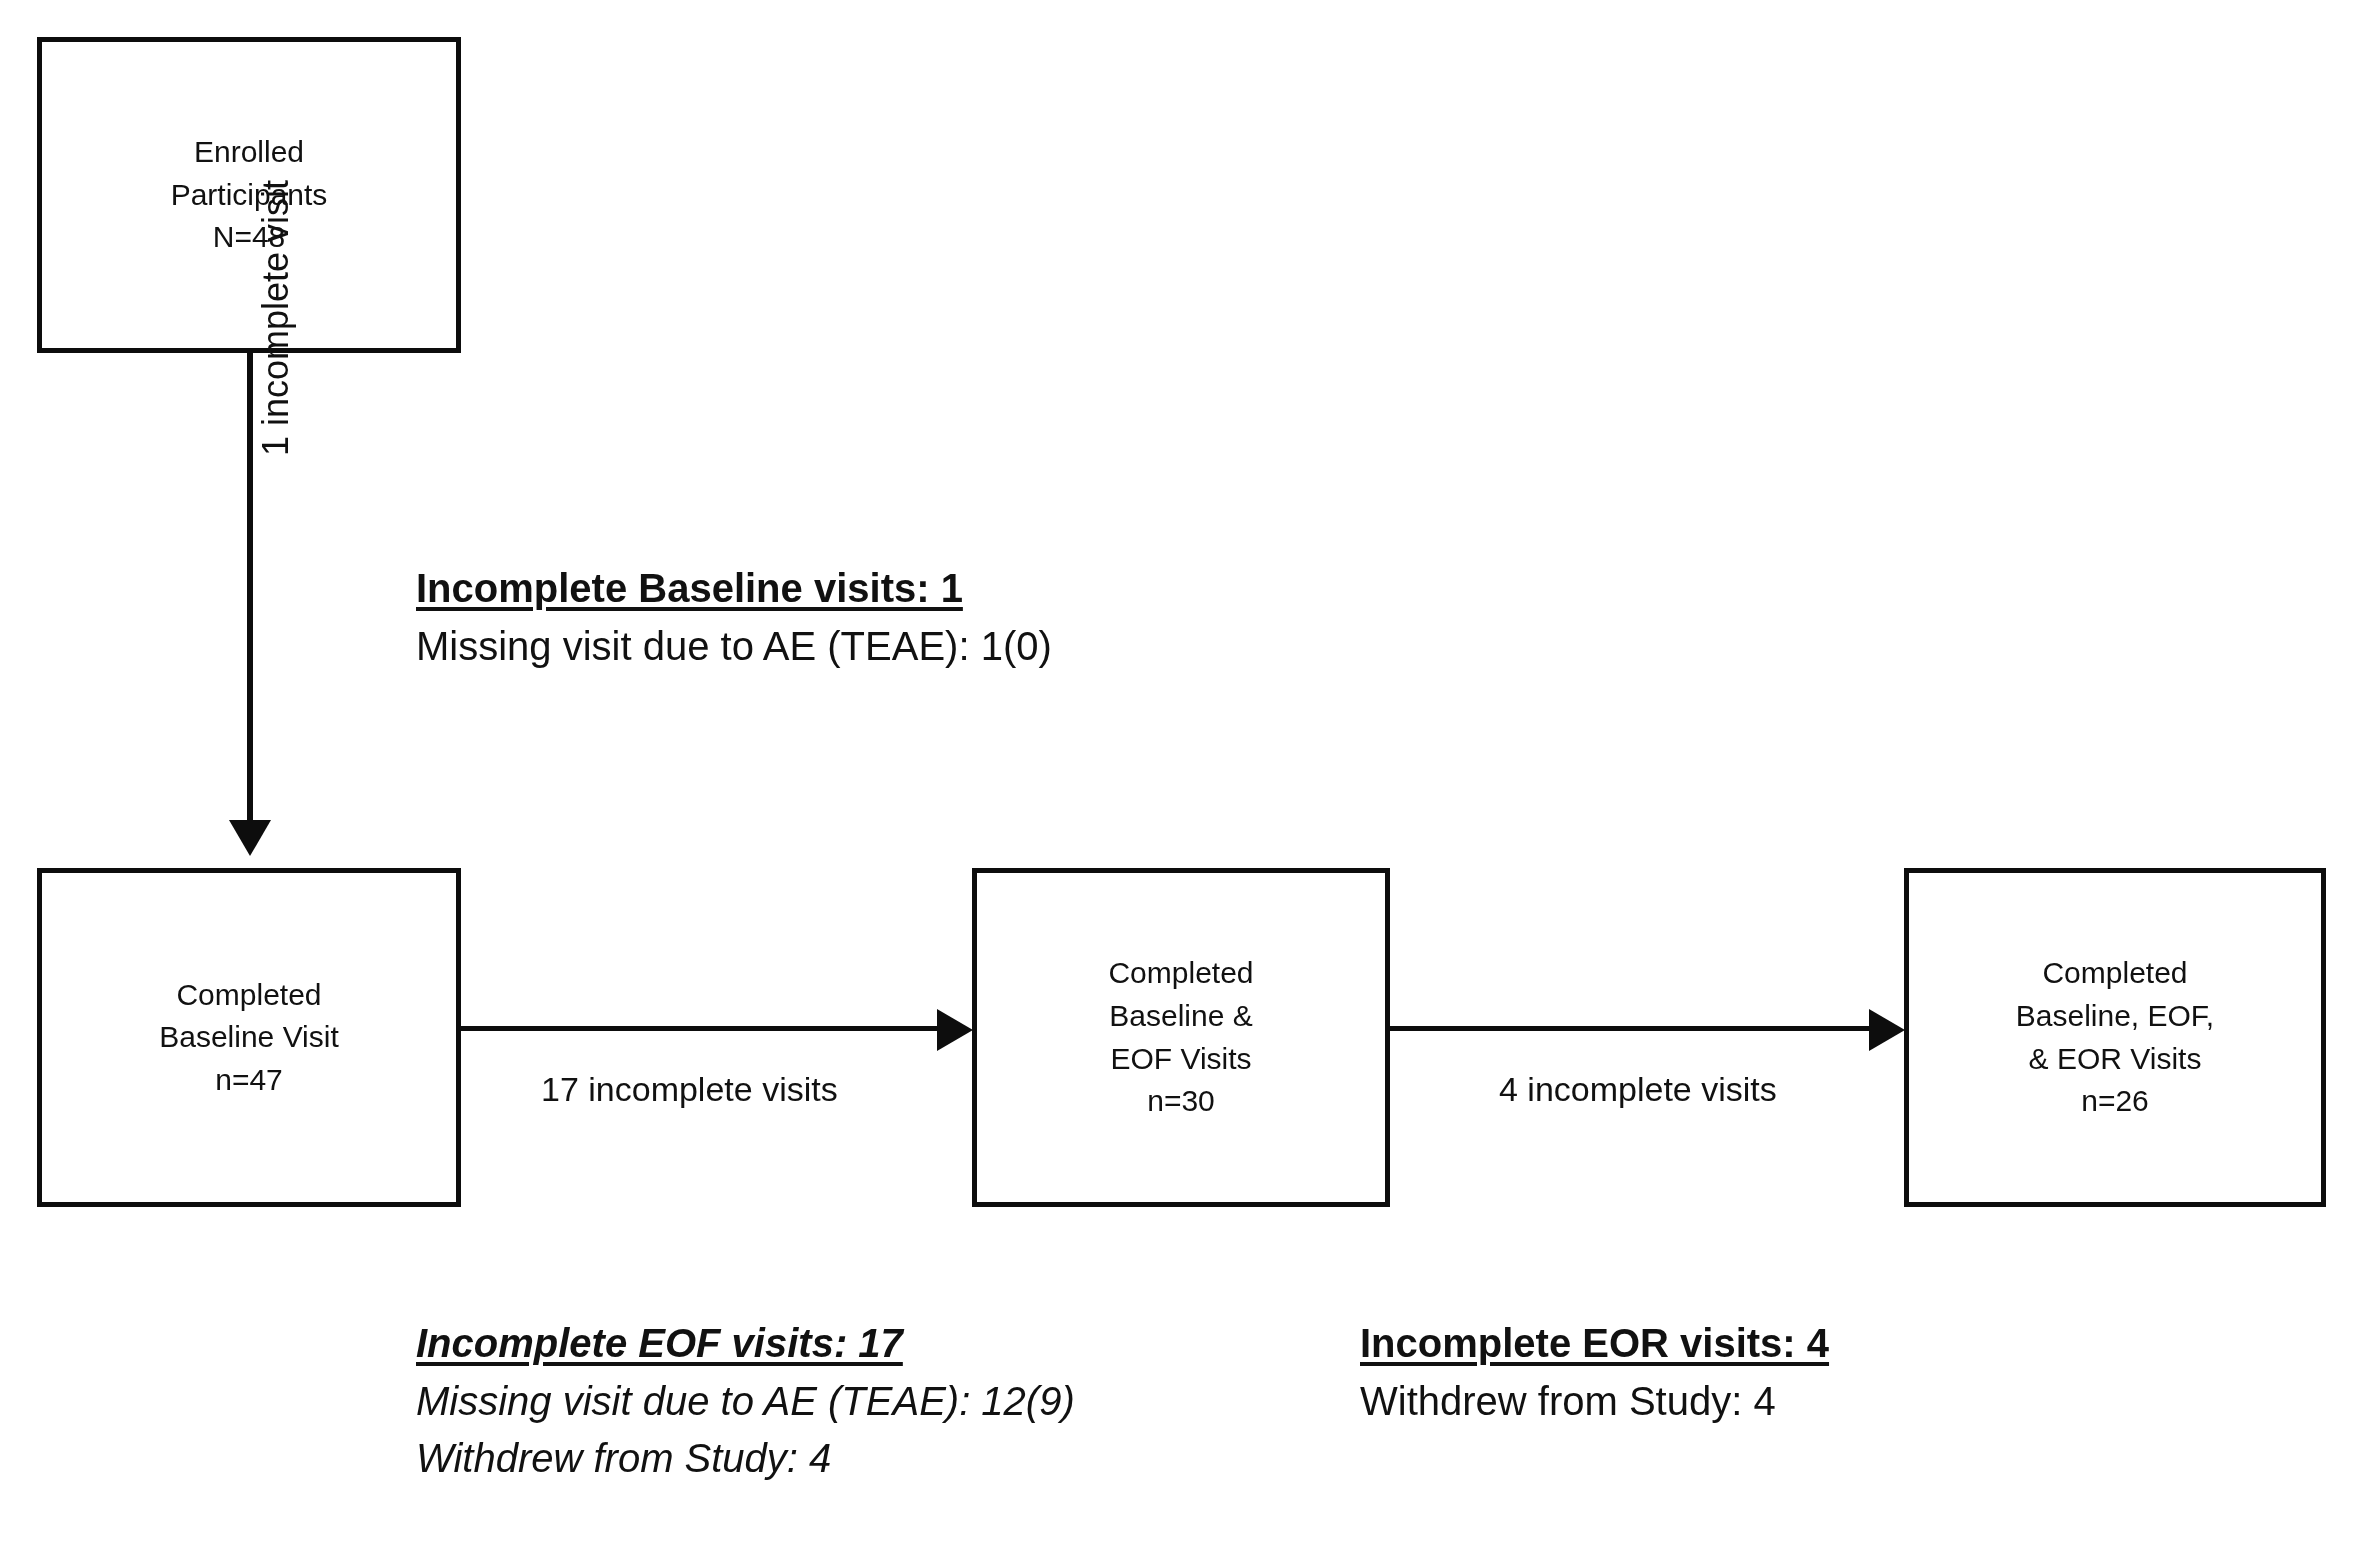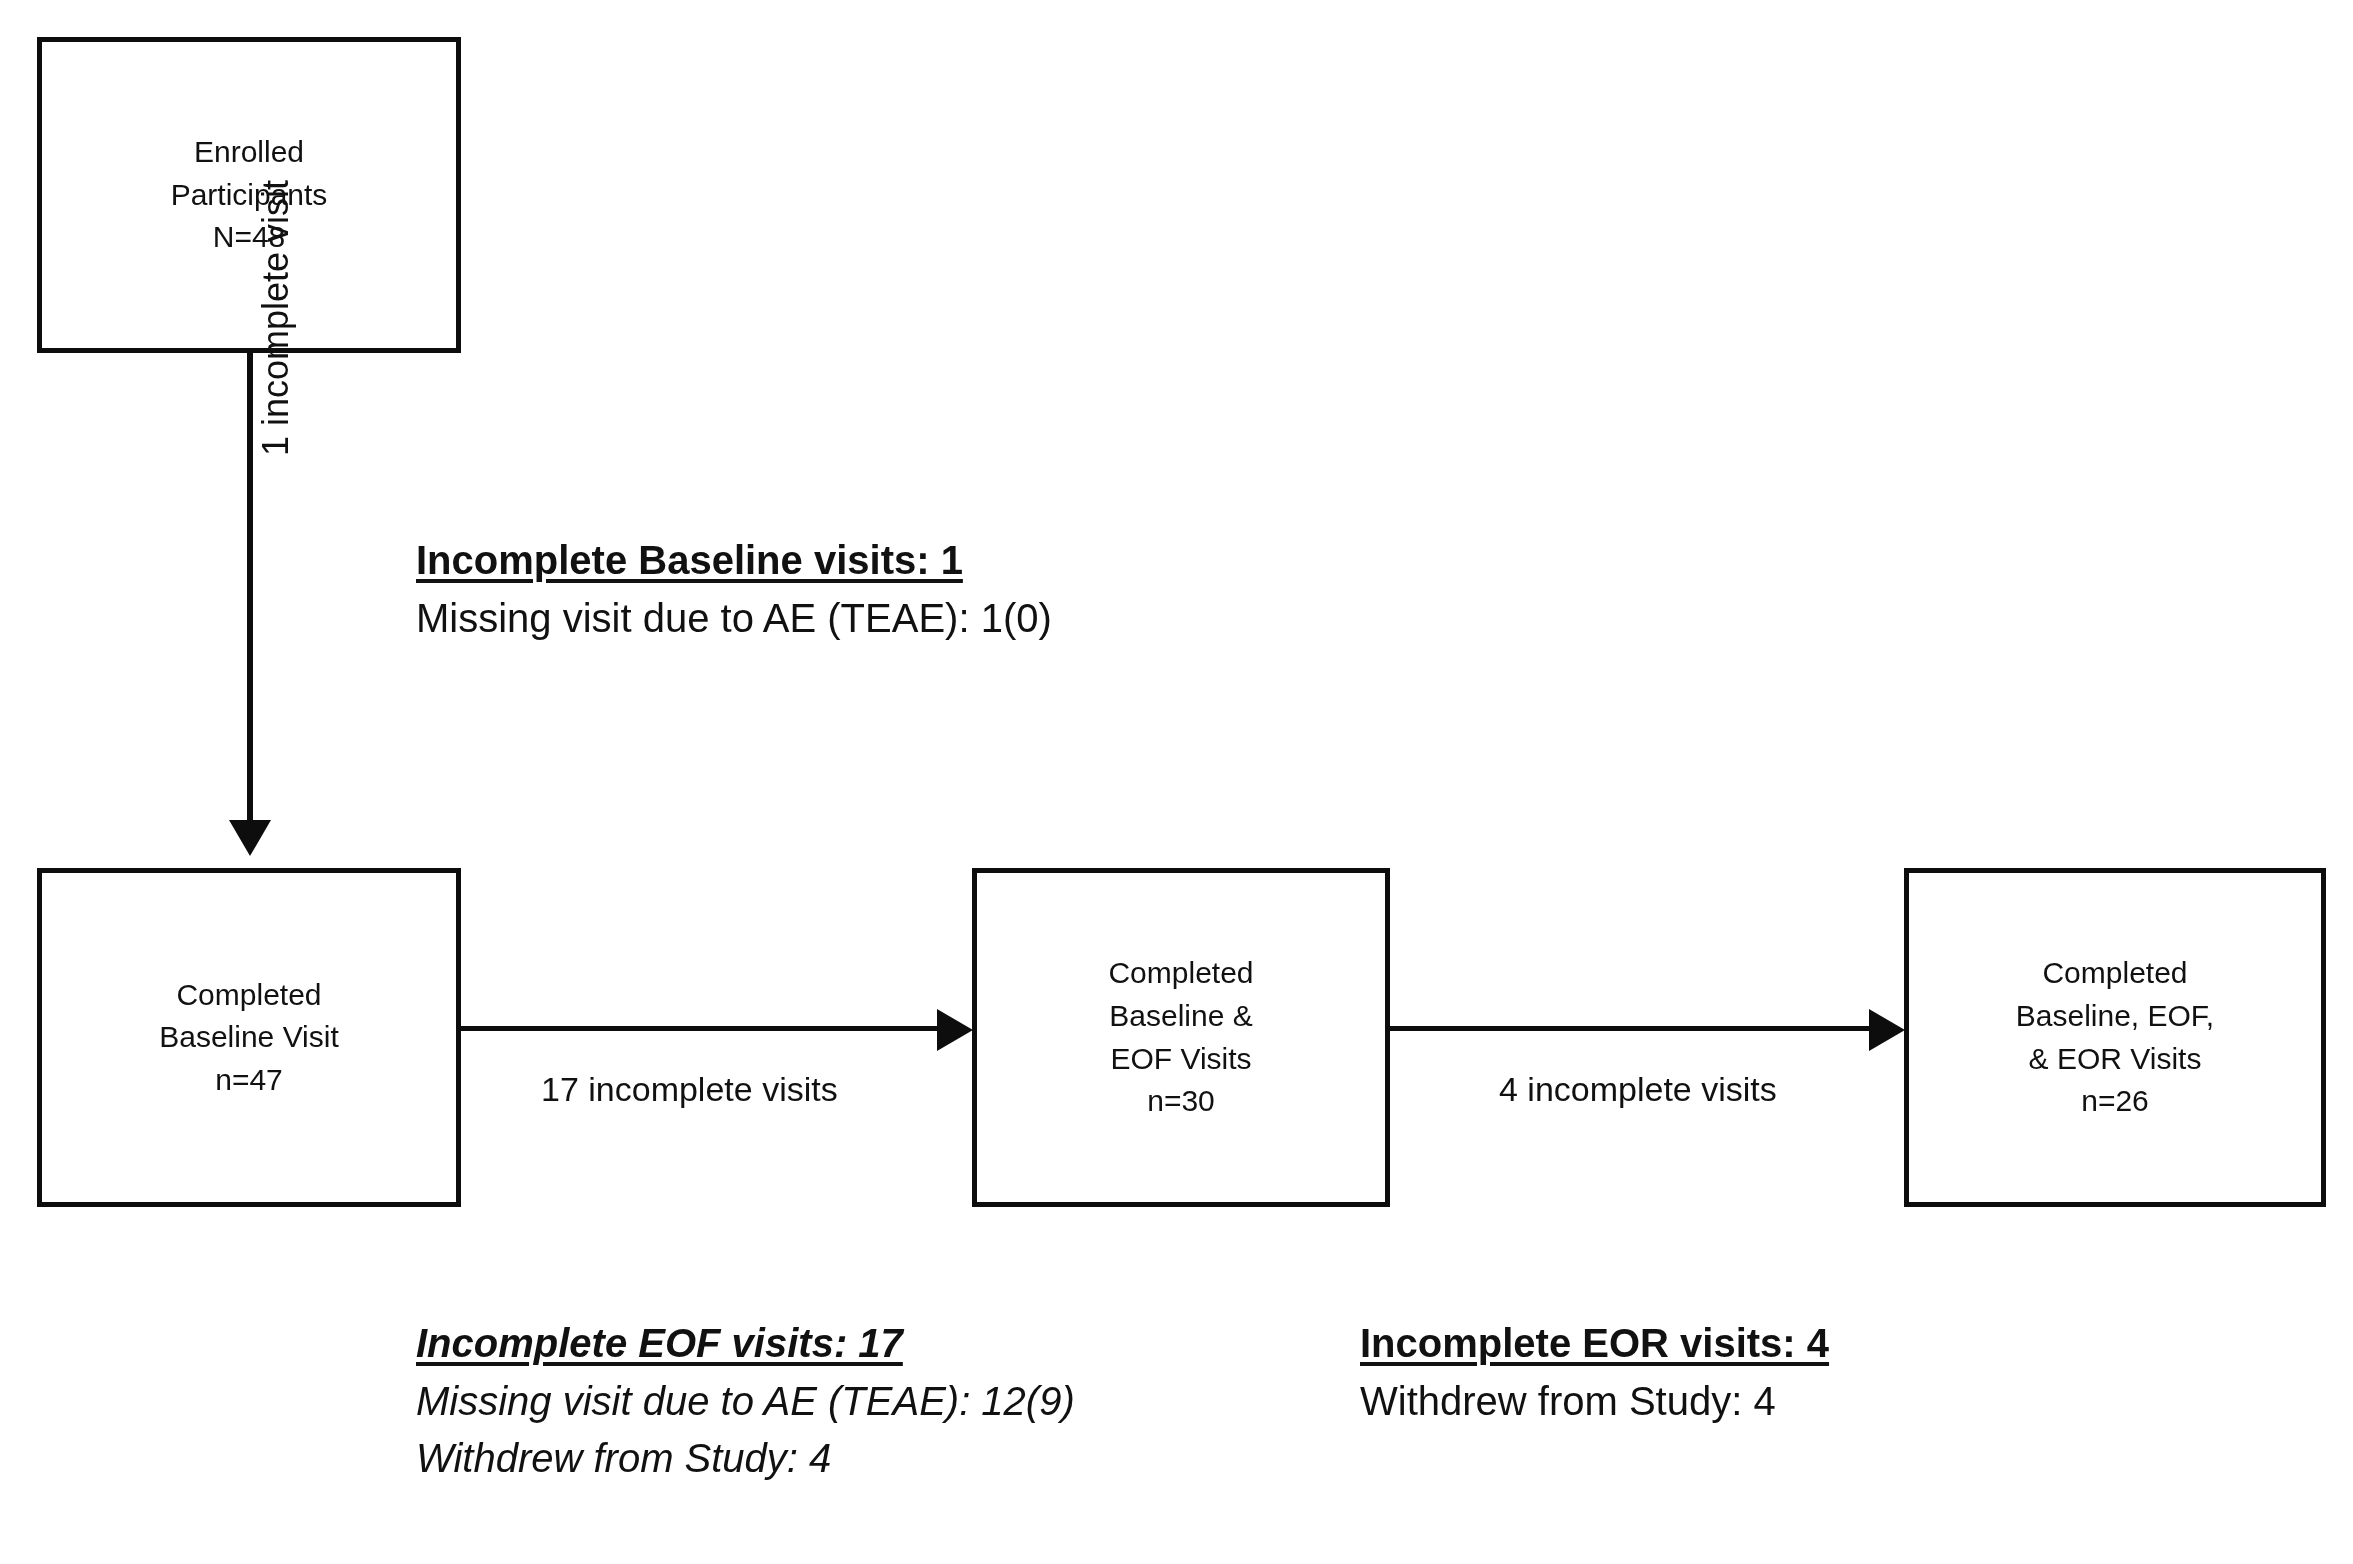--- a/index.html
+++ b/index.html
@@ -103,21 +103,21 @@
   }
   .annot-title {
     font-weight: bold;
     text-decoration: underline;
     text-underline-offset: 4.6px;
     text-decoration-thickness: 3.9px;
     display: block;
   }
   .annot-line { display: block; }
 
-  #annot-baseline { left: 416px;  top: 532px; }
+  #annot-baseline { left: 416px;  top: 560px; }
   #annot-eof      { left: 416px;  top: 1315px; font-style: italic; }
   #annot-eor      { left: 1360px; top: 1315px; }
 </style>
 </head>
 <body>
 
 <div id="canvas">
 
   <div class="node-box" id="box-enrolled">
     <div class="node-text">Enrolled

